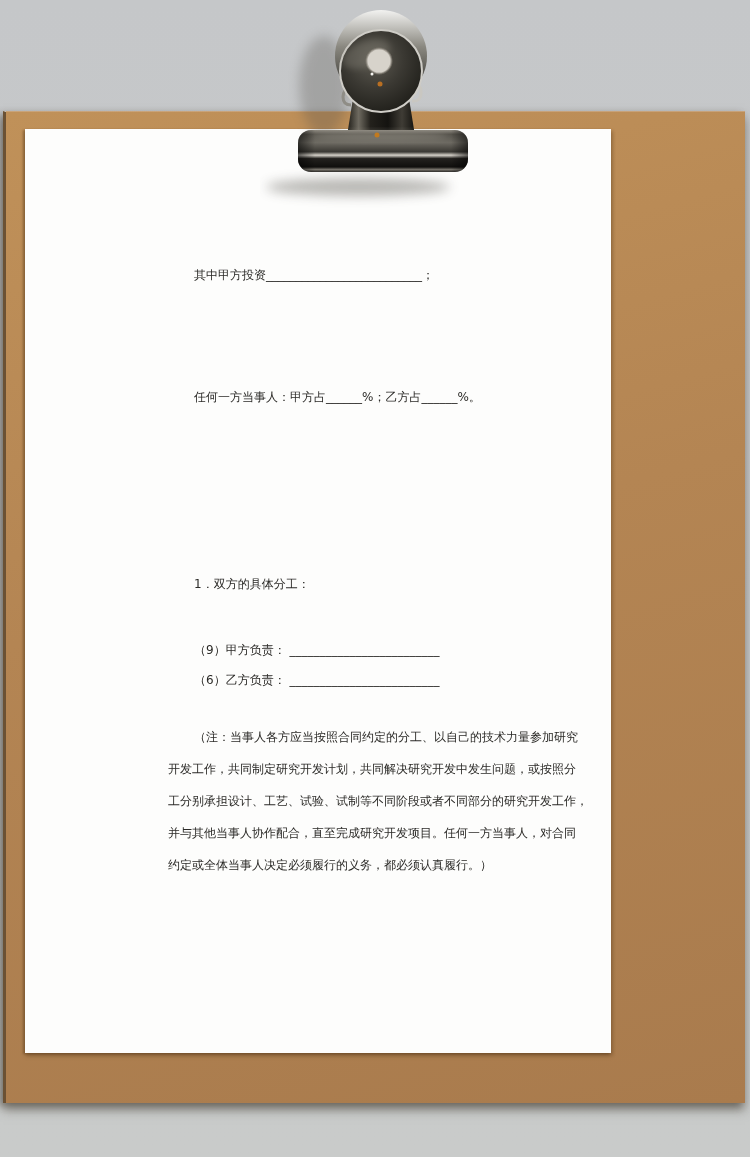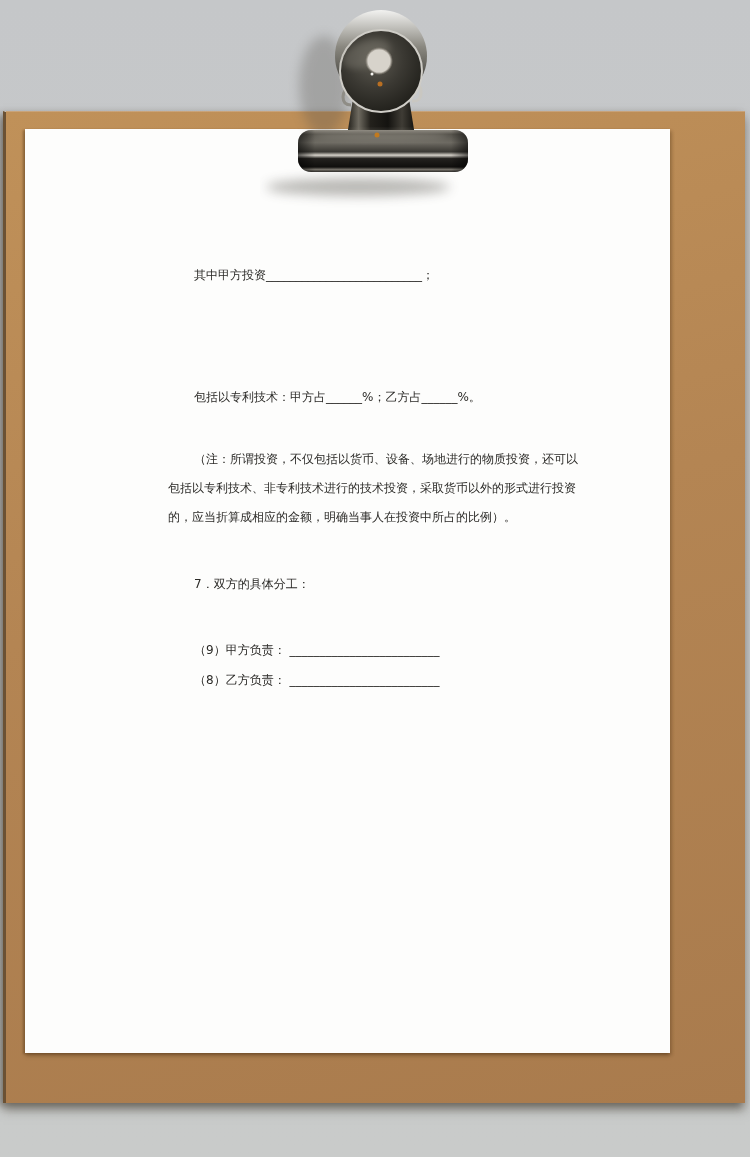--- a/index.html
+++ b/index.html
@@ -15,21 +15,21 @@
     font-family:"DejaVu Sans","Liberation Sans",sans-serif;
   }
   .clipboard{
     position:absolute;left:3px;top:111px;width:742px;height:992px;
     background:linear-gradient(165deg,var(--board-top) 0%,#b48553 45%,var(--board-bottom) 100%);
     border-left:3px solid #6b5134;
     border-top:1px solid rgba(255,236,205,.35);
     box-shadow:-4px 3px 7px rgba(70,64,56,.45), 0 7px 10px rgba(82,76,66,.55);
   }
   .paper{
-    position:absolute;left:19px;top:17px;width:645px;height:924px;
+    position:absolute;left:19px;top:17px;width:586px;height:924px;
     background:var(--paper);
     box-shadow:-2px 1px 2px rgba(95,65,32,.45), 2px 2px 3px rgba(95,65,32,.30), 0 3px 4px rgba(95,65,32,.35);
   }
   .doc{position:absolute;inset:0;color:var(--ink);font-size:12px;}
   .line{
     position:absolute;left:143px;right:20px;
     white-space:pre;line-height:16px;text-indent:26px;
   }
   .para{
     position:absolute;left:143px;right:20px;
@@ -46,27 +46,29 @@
   #p-clause6{top:786px}
   .clip-svg{position:absolute;left:260px;top:0;width:230px;height:210px;}
 </style>
 </head>
 <body>
 
 <div class="clipboard">
   <div class="paper">
     <div class="doc">
       <div class="line" id="p-invest-a">其中甲方投资__________________________；</div>
-      <div class="line" id="p-share">包括以专利技术：甲方占______%；乙方占______%。</div>
-      <div class="para" id="n-invest">（注：所谓投资，不仅包括以货币、设备、场地进行的物质投资，还可以
-包括以专利技术、非专利技术进行的技术投资，采取货币以外的形式进行投资
-的，应当折算成相应的金额，明确当事人在投资中所占的比例）。</div>
-      <div class="line" id="h-clause5">7．双方的具体分工：</div>
+      <div class="line" id="p-share">任何一方当事人：甲方占______%；乙方占______%。</div>
+      <div class="line" id="h-clause5">1．双方的具体分工：</div>
       <div class="line" id="i-duty-a">（9）甲方负责： _________________________</div>
-      <div class="line" id="i-duty-b">（8）乙方负责： _________________________</div>
+      <div class="line" id="i-duty-b">（6）乙方负责： _________________________</div>
+      <div class="para" id="n-division">（注：当事人各方应当按照合同约定的分工、以自己的技术力量参加研究
+开发工作，共同制定研究开发计划，共同解决研究开发中发生问题，或按照分
+工分别承担设计、工艺、试验、试制等不同阶段或者不同部分的研究开发工作，
+并与其他当事人协作配合，直至完成研究开发项目。任何一方当事人，对合同
+约定或全体当事人决定必须履行的义务，都必须认真履行。）</div>
     </div>
   </div>
 </div>
 
 <svg class="clip-svg" viewBox="0 0 230 210" aria-hidden="true">
   <defs>
     <filter id="b1" x="-50%" y="-50%" width="200%" height="200%">
         <feGaussianBlur stdDeviation="3"></feGaussianBlur>
       </filter>
     <filter id="b2" x="-80%" y="-80%" width="260%" height="260%">

